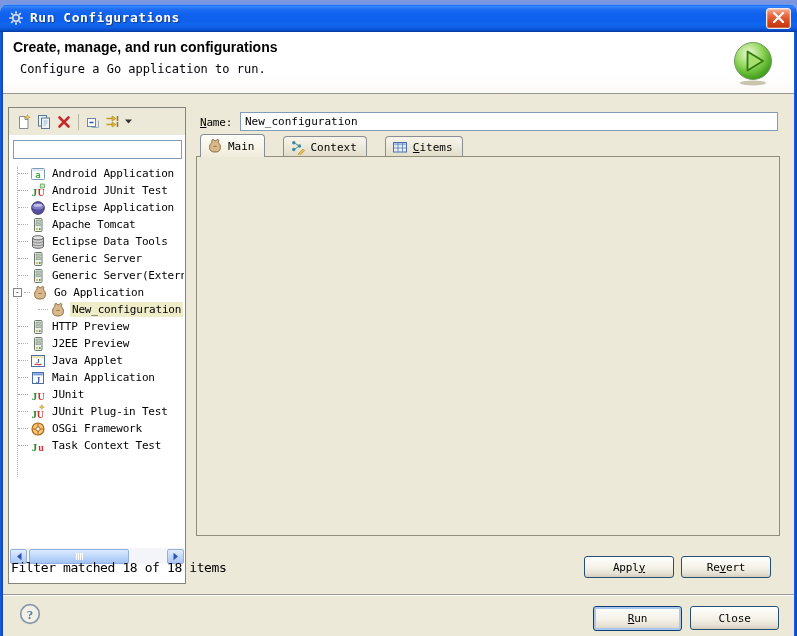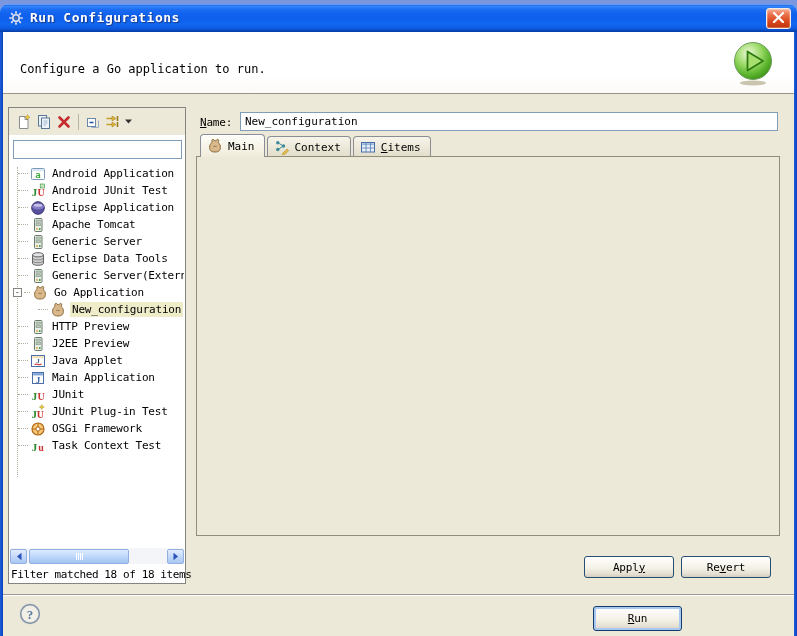--- a/index.html
+++ b/index.html
@@ -63,28 +63,28 @@
   .tree-icon { flex:none; width:16px; height:16px; margin-right:4px; }
   .tree-label { font-size:11px; padding:1px 2px; letter-spacing:-.2px; }
   .tree-row.selected .tree-label { background:#efecca; }
   .lp-hscroll { position:absolute; left:1px; right:1px; bottom:19px; height:16px; background:#f3f5f9; display:flex; align-items:center; }
   .sb-btn { flex:none; width:17px; height:15px; border:1px solid #93b0e0; border-radius:2px;
     background:linear-gradient(180deg,#e2edfd,#c4d9f9 50%,#aac7f2); display:flex; align-items:center; justify-content:center; cursor:pointer; }
   .sb-track { flex:1; position:relative; height:15px; }
   .sb-thumb { position:absolute; left:2px; top:0; width:100px; height:15px; border:1px solid #90b0e4; border-radius:2px;
     background:linear-gradient(180deg,#dcebfe,#bcd6fa 55%,#a2c3f2); display:flex; align-items:center; justify-content:center; gap:1px; cursor:grab; }
   .sb-thumb i { width:1px; height:7px; background:#87a9e2; border-right:1px solid #fff; }
-  .lp-status { position:absolute; left:2px; bottom:2px; font-size:11px; letter-spacing:-.4px; white-space:nowrap; }
+  .lp-status { position:absolute; left:2px; bottom:8px; font-size:13px; letter-spacing:-.4px; white-space:nowrap; }
   
   .flabel { position:absolute; font-size:11px; letter-spacing:-.2px; }
   .mn { text-decoration:underline; }
   input.xp { border:1px solid #7f9db9; font-family:inherit; font-size:11px; padding:1px 4px; background:#fff; }
   #name-input { position:absolute; left:240px; top:108px; width:538px; height:19px; }
   
-  .tabs { position:absolute; left:200px; top:130px; height:23px; display:flex; align-items:flex-end; }
+  .tabs { position:absolute; left:200px; top:130px; height:23px; display:flex; align-items:flex-end;gap:16px; }
   .tab { display:flex; align-items:center; gap:5px; padding:0 9px 0 6px; border:1px solid #8a8d96; border-bottom:none;
     border-radius:4px 4px 0 0; height:21px; cursor:pointer;
     background:linear-gradient(180deg,#f7f4ea,#e2ddc9); margin-right:2px; }
   .tab.active { height:23px; background:linear-gradient(180deg,#fdfdfa 0%,#f6f3e6 60%,#efecdc 100%);
     box-shadow:inset 0 1px 0 #fff; position:relative; z-index:3; }
   .tab .ti { width:16px; height:16px; flex:none; }
   .tab-content { position:absolute; left:196px; top:152px; width:584px; height:380px;
     border:1px solid #908e7b; background:#ece9d8; z-index:1; }
   
   .group { position:absolute; border:1px solid #bdb9a6; border-radius:3px; box-shadow:inset 1px 1px 0 #fbfaf4; }
@@ -149,20 +149,21 @@
         </svg></span>
     <span class="ttext">Run Configurations</span>
     <span class="close-btn">
       <span><svg width="13" height="11" viewBox="0 0 13 11">
             <path d="M2 1l9 9M11 1l-9 9" stroke="#fff" stroke-width="2.2" stroke-linecap="round"></path>
           </svg></span>
     </span>
   </div>
 
   <div class="header">
+    <div class="h-title">Create, manage, and run configurations</div>
     <div class="h-sub">Configure a Go application to run.</div>
     <div class="h-play"><svg width="42" height="46" viewBox="0 0 42 46">
           <defs>
             <radialGradient id="pg" cx="38%" cy="30%" r="75%">
               <stop offset="0%" stop-color="#eef9da"></stop>
               <stop offset="45%" stop-color="#9ad966"></stop>
               <stop offset="78%" stop-color="#57b229"></stop>
               <stop offset="100%" stop-color="#3c8f18"></stop>
             </radialGradient>
           </defs>
@@ -250,36 +251,36 @@
               <rect x="6" y="3" width="4.5" height="2.2" fill="#b9c9b9" stroke="#7a8a7a" stroke-width=".5"></rect>
               <rect x="6" y="6.6" width="4.5" height="2.2" fill="#b9c9b9" stroke="#7a8a7a" stroke-width=".5"></rect>
               <circle cx="7" cy="12" r=".9" fill="#d8a030"></circle>
               <circle cx="9.8" cy="12" r=".9" fill="#3d8a3d"></circle>
             </svg></span>
           <span class="tree-label">Apache Tomcat</span>
         </div>
         <div class="tree-row lvl1">
           <span class="tree-stub"></span>
           <span class="tree-icon"><svg width="16" height="16" viewBox="0 0 16 16">
+              <path d="M2.5 3.8v8.4c0 1.2 2.5 2.1 5.5 2.1s5.5-.9 5.5-2.1V3.8" fill="#cfcfcf" stroke="#666"></path>
+              <ellipse cx="8" cy="3.8" rx="5.5" ry="2.1" fill="#e4e4e4" stroke="#666"></ellipse>
+              <path d="M2.5 6.8c0 1.2 2.5 2.1 5.5 2.1s5.5-.9 5.5-2.1M2.5 9.6c0 1.2 2.5 2.1 5.5 2.1s5.5-.9 5.5-2.1" fill="none" stroke="#666" stroke-width=".7"></path>
+            </svg></span>
+          <span class="tree-label">Eclipse Data Tools</span>
+        </div>
+        <div class="tree-row lvl1">
+          <span class="tree-stub"></span>
+          <span class="tree-icon"><svg width="16" height="16" viewBox="0 0 16 16">
               <rect x="4.5" y="1.5" width="7.5" height="13" rx="1" fill="#eaf0ea" stroke="#6a7a6a"></rect>
               <rect x="6" y="3" width="4.5" height="2.2" fill="#b9c9b9" stroke="#7a8a7a" stroke-width=".5"></rect>
               <rect x="6" y="6.6" width="4.5" height="2.2" fill="#b9c9b9" stroke="#7a8a7a" stroke-width=".5"></rect>
               <circle cx="7" cy="12" r=".9" fill="#d8a030"></circle>
               <circle cx="9.8" cy="12" r=".9" fill="#3d8a3d"></circle>
             </svg></span>
           <span class="tree-label">Generic Server</span>
-        </div>
-        <div class="tree-row lvl1">
-          <span class="tree-stub"></span>
-          <span class="tree-icon"><svg width="16" height="16" viewBox="0 0 16 16">
-              <path d="M2.5 3.8v8.4c0 1.2 2.5 2.1 5.5 2.1s5.5-.9 5.5-2.1V3.8" fill="#cfcfcf" stroke="#666"></path>
-              <ellipse cx="8" cy="3.8" rx="5.5" ry="2.1" fill="#e4e4e4" stroke="#666"></ellipse>
-              <path d="M2.5 6.8c0 1.2 2.5 2.1 5.5 2.1s5.5-.9 5.5-2.1M2.5 9.6c0 1.2 2.5 2.1 5.5 2.1s5.5-.9 5.5-2.1" fill="none" stroke="#666" stroke-width=".7"></path>
-            </svg></span>
-          <span class="tree-label">Eclipse Data Tools</span>
         </div>
         <div class="tree-row lvl1">
           <span class="tree-stub"></span>
           <span class="tree-icon"><svg width="16" height="16" viewBox="0 0 16 16">
               <rect x="4.5" y="1.5" width="7.5" height="13" rx="1" fill="#eaf0ea" stroke="#6a7a6a"></rect>
               <rect x="6" y="3" width="4.5" height="2.2" fill="#b9c9b9" stroke="#7a8a7a" stroke-width=".5"></rect>
               <rect x="6" y="6.6" width="4.5" height="2.2" fill="#b9c9b9" stroke="#7a8a7a" stroke-width=".5"></rect>
               <circle cx="7" cy="12" r=".9" fill="#d8a030"></circle>
               <circle cx="9.8" cy="12" r=".9" fill="#3d8a3d"></circle>
             </svg></span>
@@ -504,17 +505,20 @@
     </button>
 
   <div class="bottom-sep"></div>
   <span class="help-btn"><svg width="22" height="22" viewBox="0 0 22 22">
         <circle cx="11" cy="11" r="9.3" fill="#f2f0e6" stroke="#8898ac" stroke-width="1.7"></circle>
         <text x="11" y="16" text-anchor="middle" font-size="13" font-weight="bold" fill="#5a7aa0" font-family="serif">?</text>
       </svg></span>
   <button class="btn default" id="btn-run">
       <span><span></span><span class="mn">R</span><span>un</span></span>
     </button>
+  <button class="btn" id="btn-close">
+      <span><span>Close</span><span class="mn"></span><span></span></span>
+    </button>
 
   <div class="frame-l"></div>
   <div class="frame-r"></div>
   <div class="frame-b"></div>
 </div>
 
 </body></html>

